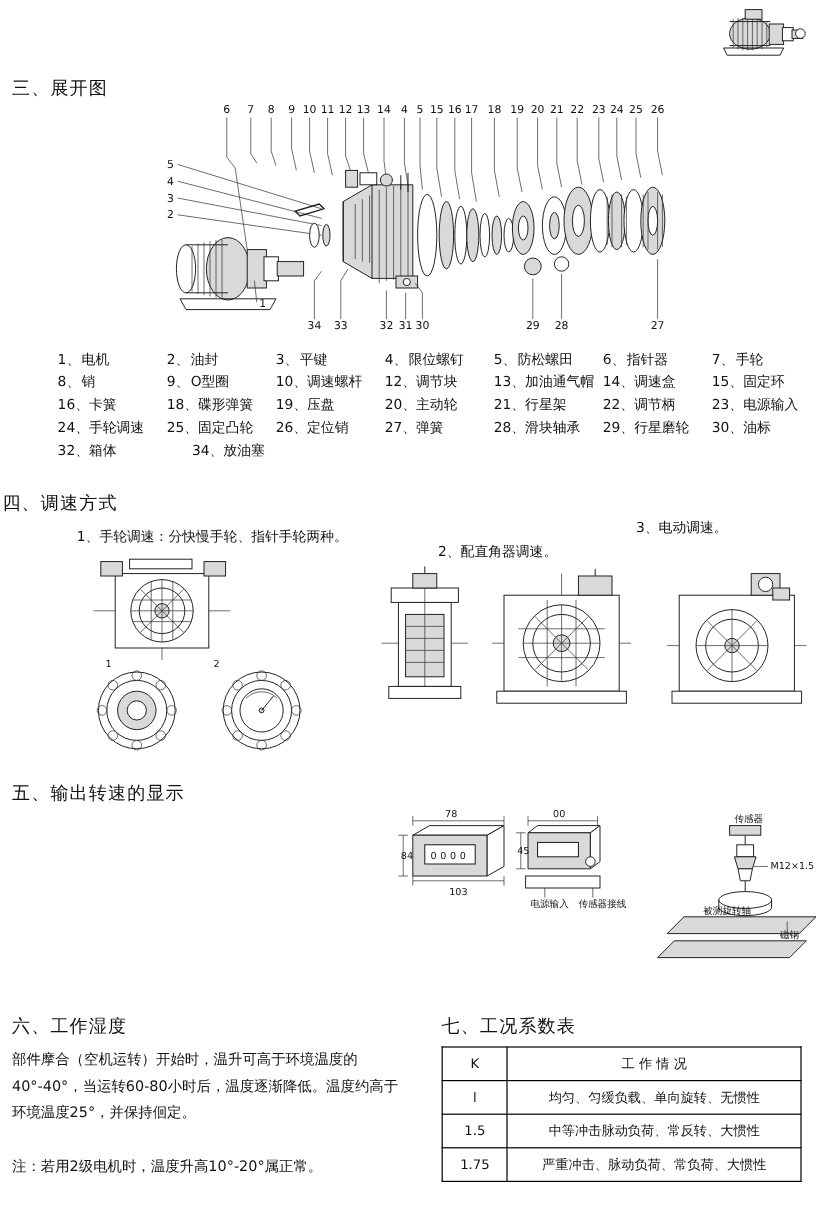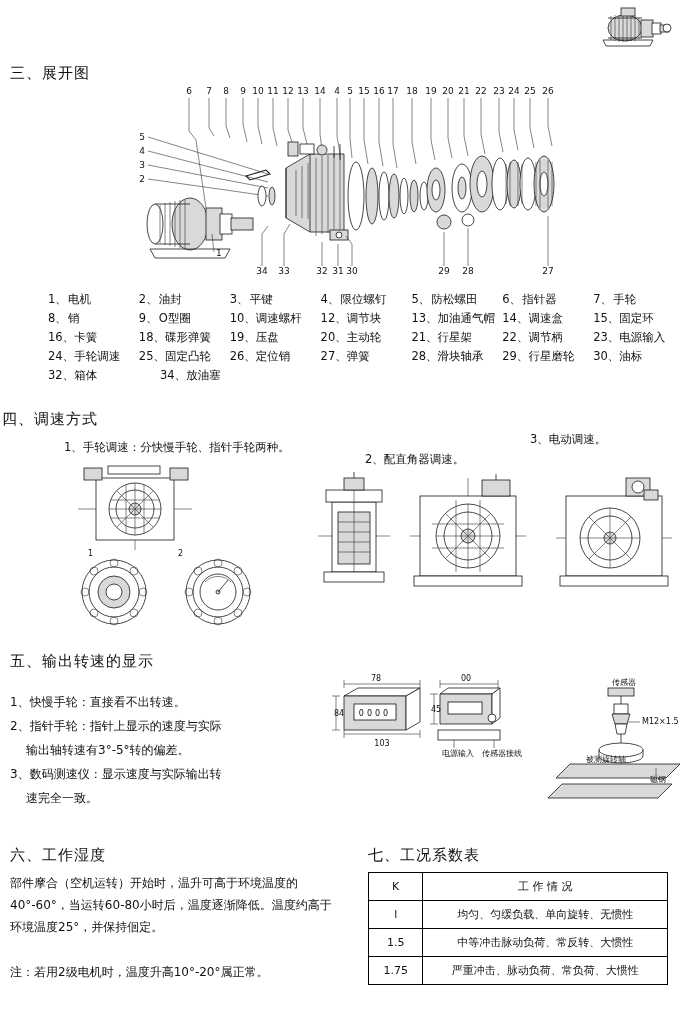--- a/index.html
+++ b/index.html
@@ -377,27 +377,20 @@
       </g>
       <rect x="70" y="0" width="24" height="18" class="fillgrey"></rect>
       <circle cx="82" cy="9" r="6" class="fillwhite"></circle>
       <rect x="88" y="12" width="14" height="10" class="fillgrey"></rect>
       <rect x="4" y="98" width="108" height="10" class="fillwhite"></rect>
       <path class="thin" d="M0 60 h10 M106 60 h10"></path>
     </g>
   </svg>
 
   <div class="sec-title" id="sec5-title">五、输出转速的显示</div>
-  <div class="s5-list">
-    <div>1、快慢手轮：直接看不出转速。</div>
-    <div>2、指针手轮：指针上显示的速度与实际</div>
-    <div style="padding-left:16px">输出轴转速有3°-5°转的偏差。</div>
-    <div>3、数码测速仪：显示速度与实际输出转</div>
-    <div style="padding-left:16px">速完全一致。</div>
-  </div>
 
   <svg id="s5-draw" viewBox="0 0 359 140">
 
     <g class="thin">
       <path d="M14 12 h76"></path>
         <path d="M14 8 v8 M90 8 v8"></path>
     </g>
     <text class="lbl" x="46" y="9" text-anchor="middle">78</text>
 
     <g>
@@ -447,21 +440,21 @@
       <path class="ln" d="M39 78 v6 a22 7 0 0 0 44 0 v-6"></path>
       <path class="fillgrey" d="M10 92 h110 l-14 14 h-110 z"></path>
       <path class="fillgrey" d="M2 112 h110 l-14 14 h-110 z"></path>
       <text class="lbl" x="26" y="90">被测旋转轴</text>
       <text class="lbl" x="90" y="110">磁钢</text>
       <path class="thin" d="M96 104 v-8"></path>
     </g>
   </svg>
 
   <div class="sec-title" id="sec6-title">六、工作湿度</div>
-  <div class="s6-body">部件摩合（空机运转）开始时，温升可高于环境温度的40°-60°，当运转60-80小时后，温度逐渐降低。温度约高于环境温度25°，并保持佪定。</div>
+  <div class="s6-body">部件摩合（空机运转）开始时，温升可高于环境温度的40°-40°，当运转60-80小时后，温度逐渐降低。温度约高于环境温度25°，并保持佪定。</div>
   <div class="s6-note">注：若用2级电机时，温度升高10°-20°属正常。</div>
 
   <div class="sec-title" id="sec7-title">七、工况系数表</div>
   <table class="s7-table">
     <tbody>
         <tr>
       <th class="c1">K</th>
       <th class="c2">工 作 情 况</th>
     </tr>
     <tr>

